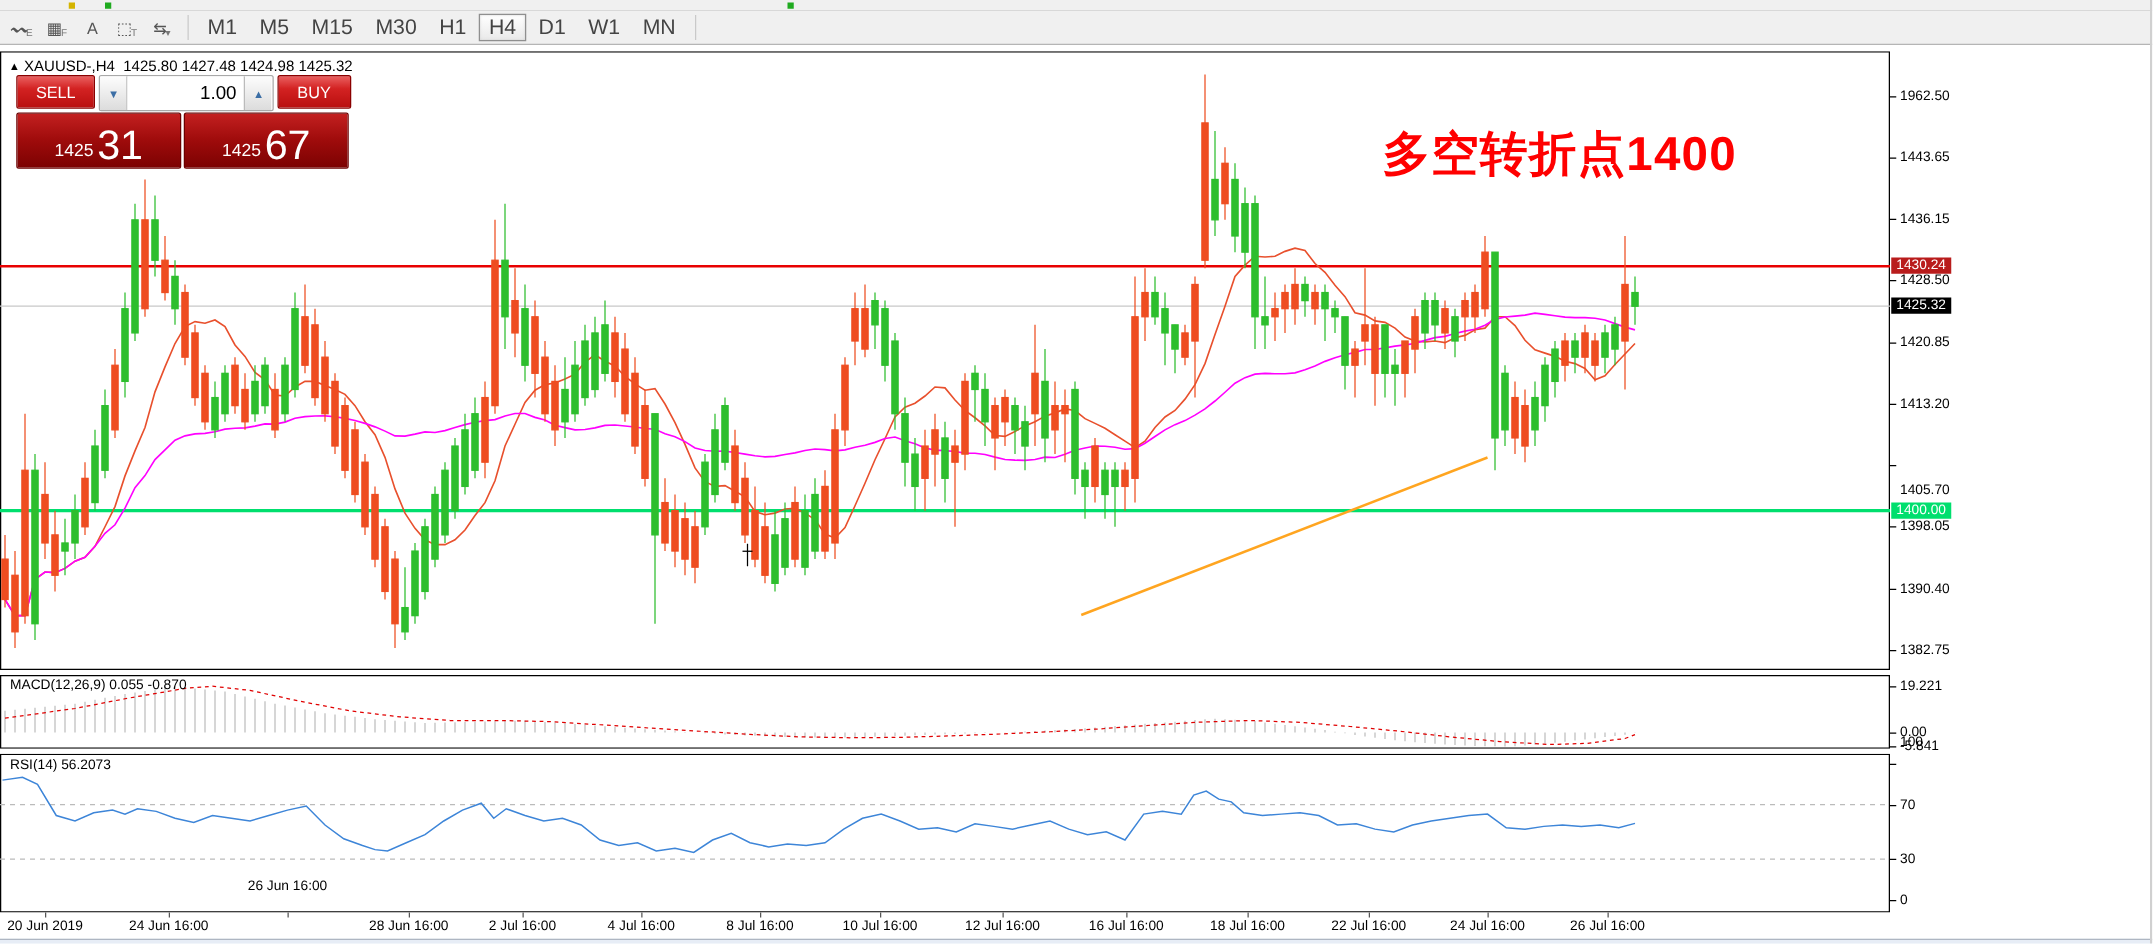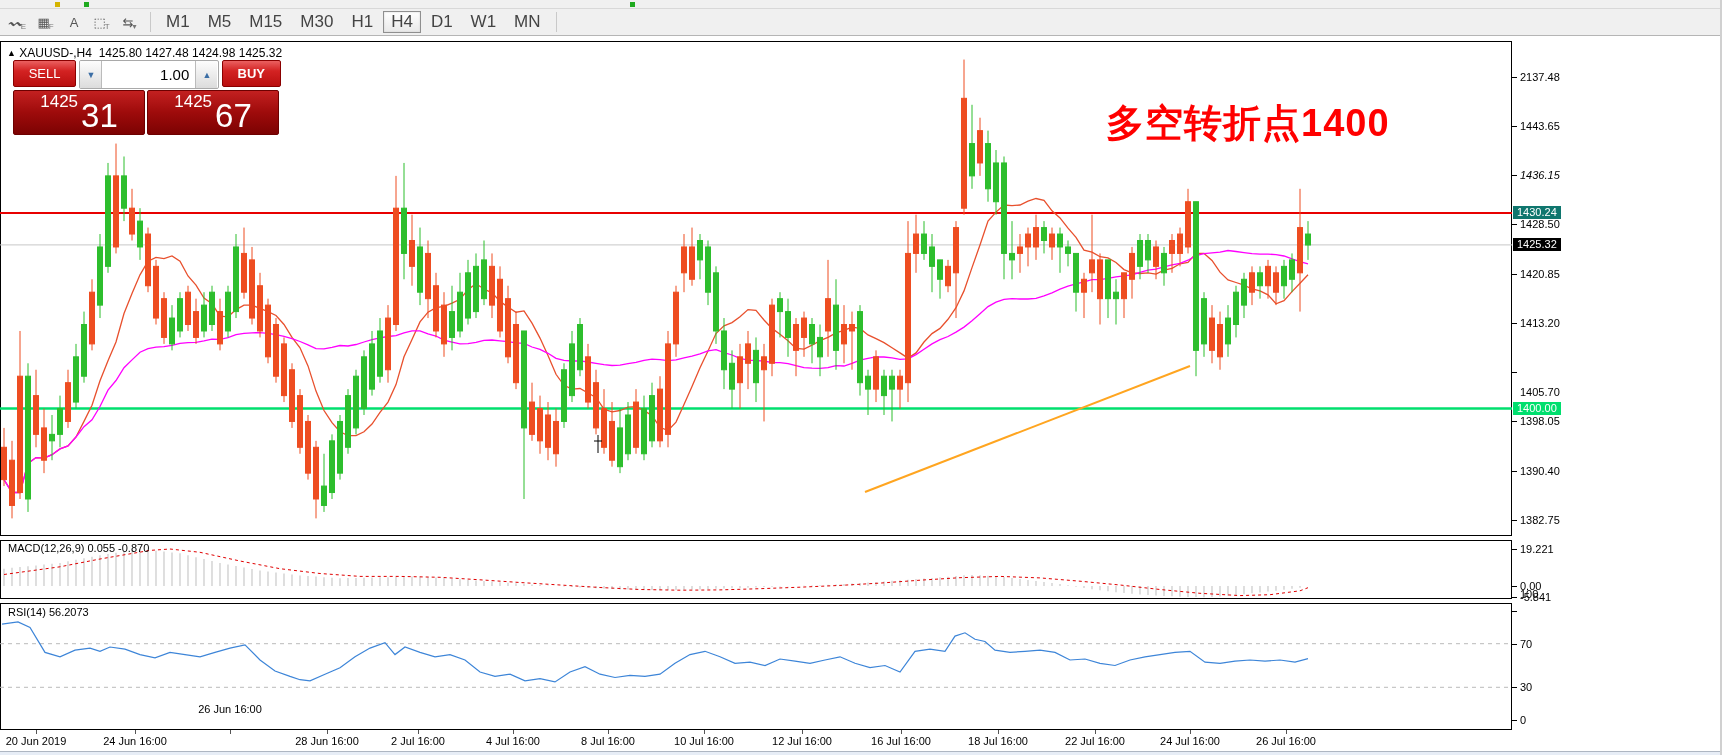--- a/index.html
+++ b/index.html
@@ -23,28 +23,28 @@
   .datetick{position:absolute;width:1px;height:4px;background:#555;}
   .indlabel{position:absolute;font-size:11px;color:#000;white-space:nowrap;}
   
   .symhead{position:absolute;left:7px;top:46px;font-size:12px;color:#000;white-space:nowrap;}
   .symhead .tri{font-size:9px;position:relative;top:-1px;}
   
   .trade{position:absolute;left:13px;top:60px;width:268px;}
   .trow1{display:flex;height:27px;}
   .redbtn{background:linear-gradient(180deg,#ea6060 0%,#d32222 40%,#b90f0f 100%);border:1px solid #8a0000;border-radius:2px;color:#fff;font-size:13px;display:flex;align-items:center;justify-content:center;}
   .sellbtn{width:66px;}
-  .buybtn{width:62px;font-weight:bold;}
+  .buybtn{width:62px;}
   .spin{display:flex;height:27px;margin:0 3px;border:1px solid #a9a9a9;background:#fff;border-radius:2px;overflow:hidden;}
   .spinbtn{width:23px;background:linear-gradient(#fdfdfd,#dcdcdc);border-right:1px solid #bbb;display:flex;align-items:center;justify-content:center;color:#3b6ea5;font-size:9px;}
   .spinbtn.up{border-right:none;border-left:1px solid #bbb;}
   .spinval{width:94px;display:flex;align-items:center;justify-content:flex-end;padding-right:6px;font-size:15px;color:#000;background:#fff;}
   .trow2{display:flex;margin-top:3px;}
   .pricebox{width:131px;height:41px;margin-right:2px;background:linear-gradient(180deg,#c32020 0%,#9e0b0b 50%,#7c0202 100%);border:1px solid #6d0000;border-radius:2px;color:#fff;display:flex;align-items:flex-end;justify-content:center;padding-bottom:2px;}
-  .pricebox .sm{font-size:17px;margin-right:3px;margin-bottom:20px;}
+  .pricebox .sm{font-size:14px;margin-right:3px;margin-bottom:4px;}
   .pricebox .lg{font-size:33px;line-height:33px;}
   
   .annot{position:absolute;left:1106px;top:98px;font-size:38px;font-weight:bold;color:#ff0000;letter-spacing:1px;white-space:nowrap;}
   .bottomstrip{position:absolute;left:0;top:751px;width:1722px;height:4px;background:#e7edf6;border-top:1px solid #aeb6c2;}
   .rightedge{position:absolute;left:1720px;top:0;width:2px;height:755px;background:#d0d0d0;}
 </style>
 </head>
 <body>
 
 <div id="app">
@@ -601,25 +601,25 @@
     </svg>
 
   <svg id="rsisvg" class="panel-svg" width="1512" height="127" style="left: 0px; top: 603px;">
       <rect x="0.5" y="0.5" width="1511" height="126" fill="#fff" stroke="#000"></rect>
       <line x1="0" x2="1512" y1="40.700000000000045" y2="40.700000000000045" stroke="#bbb" stroke-width="1" stroke-dasharray="4,4"></line>
       <line x1="0" x2="1512" y1="84.29999999999995" y2="84.29999999999995" stroke="#bbb" stroke-width="1" stroke-dasharray="4,4"></line>
       <polyline points="2,21.1 18,18.9 30,24.4 45,49.4 60,53.8 75,47.2 90,45.1 100,48.3 110,44.0 125,46.1 140,51.6 155,54.9 170,49.4 185,51.6 200,53.8 215,49.4 230,45.1 245,41.8 260,57.0 275,68.0 290,73.4 300,76.7 310,77.8 325,71.2 340,64.7 355,53.8 370,45.1 385,39.6 395,51.6 405,44.0 420,49.4 435,53.8 450,51.6 465,57.0 480,69.0 495,73.4 510,71.2 525,77.8 540,75.6 555,78.9 570,69.0 585,63.6 600,71.2 615,74.5 630,72.3 645,73.4 660,71.2 675,60.3 690,51.6 705,48.3 720,53.8 735,60.3 750,59.2 765,62.5 780,56.0 795,58.1 810,60.3 825,57.0 840,53.8 855,60.3 870,64.7 885,62.5 900,69.0 915,48.3 930,46.1 945,48.3 955,33.1 965,29.8 975,36.3 985,38.5 995,47.2 1010,49.4 1025,48.3 1040,47.2 1055,49.4 1070,57.0 1085,56.0 1100,60.3 1115,62.5 1130,57.0 1145,53.8 1160,51.6 1175,49.4 1190,48.3 1205,59.2 1220,60.3 1235,58.1 1250,57.0 1265,58.1 1280,57.0 1295,59.2 1308,55.7 " fill="none" stroke="#3d85d8" stroke-width="1.2"></polyline>
     </svg>
 
   <div class="axis-col">
-      <div class="pricelab" style="top: 35px;">2137.48</div>
+      <div class="pricelab" style="top: 35px;">1962.50</div>
       <div class="tickdash" style="left: 0px; top: 41px;"></div>
       <div class="pricelab" style="top: 84.4376px;">1443.65</div>
       <div class="tickdash" style="left: 0px; top: 90.4376px;"></div>
-      <div class="pricelab" style="top: 132.906px; font-style: italic;">1436.15</div>
+      <div class="pricelab" style="top: 132.906px;">1436.15</div>
       <div class="tickdash" style="left: 0px; top: 138.906px;"></div>
       <div class="pricelab" style="top: 182.344px;">1428.50</div>
       <div class="tickdash" style="left: 0px; top: 188.344px;"></div>
       <div class="pricelab" style="top: 231.781px;">1420.85</div>
       <div class="tickdash" style="left: 0px; top: 237.781px;"></div>
       <div class="pricelab" style="top: 281.219px;">1413.20</div>
       <div class="tickdash" style="left: 0px; top: 287.219px;"></div>
       <div class="pricelab" style="top: 329.687px; margin-top: 20px;">1405.70</div>
       <div class="tickdash" style="left: 0px; top: 335.687px;"></div>
       <div class="pricelab" style="top: 379.125px; text-align: center;">1398.05</div>
@@ -635,21 +635,21 @@
       <div class="pricelab" style="top: 555.244px;">-5.841</div>
       <div class="tickdash" style="left: 0px; top: 561.244px;"></div>
       <div class="pricelab" style="top: 552px;">100</div>
       <div class="tickdash" style="left: 0px; top: 575px;"></div>
       <div class="pricelab" style="top: 601.7px;">70</div>
       <div class="tickdash" style="left: 0px; top: 607.7px;"></div>
       <div class="pricelab" style="top: 645.3px;">30</div>
       <div class="tickdash" style="left: 0px; top: 651.3px;"></div>
       <div class="pricelab" style="top: 678px;">0</div>
       <div class="tickdash" style="left: 0px; top: 684px;"></div>
-      <div class="badge" style="top: 170.099px; background: #0f766e;">1430.24</div>
+      <div class="badge" style="top: 170.099px; background: #b91c1c;">1430.24</div>
       <div class="badge" style="top: 201.894px; background: rgb(0, 0, 0);">1425.32</div>
       <div class="badge" style="top: 365.523px; background: rgb(0, 223, 110);">1400.00</div>
     </div>
   <div id="datelabels"></div>
 
   <div class="symhead">
     <span class="tri">▲</span>
     <span>XAUUSD-,H4</span>&nbsp;
     <span>1425.80 1427.48 1424.98 1425.32</span>
   </div>

